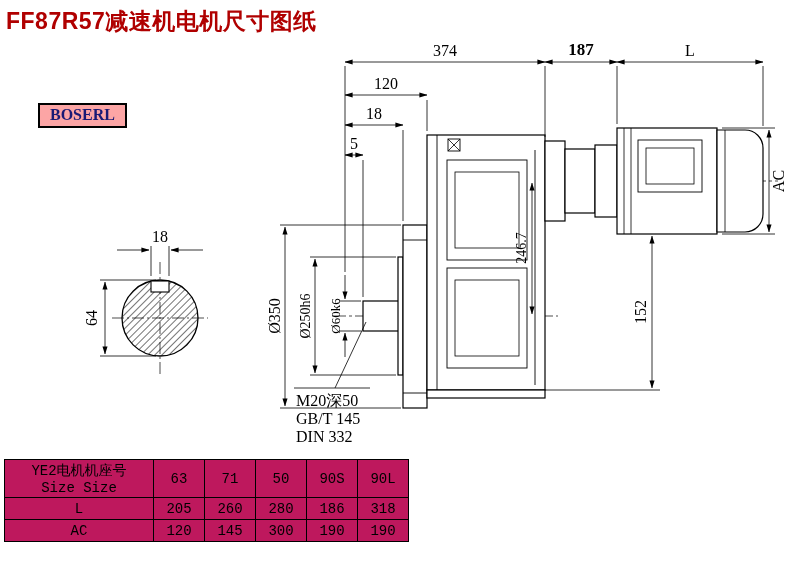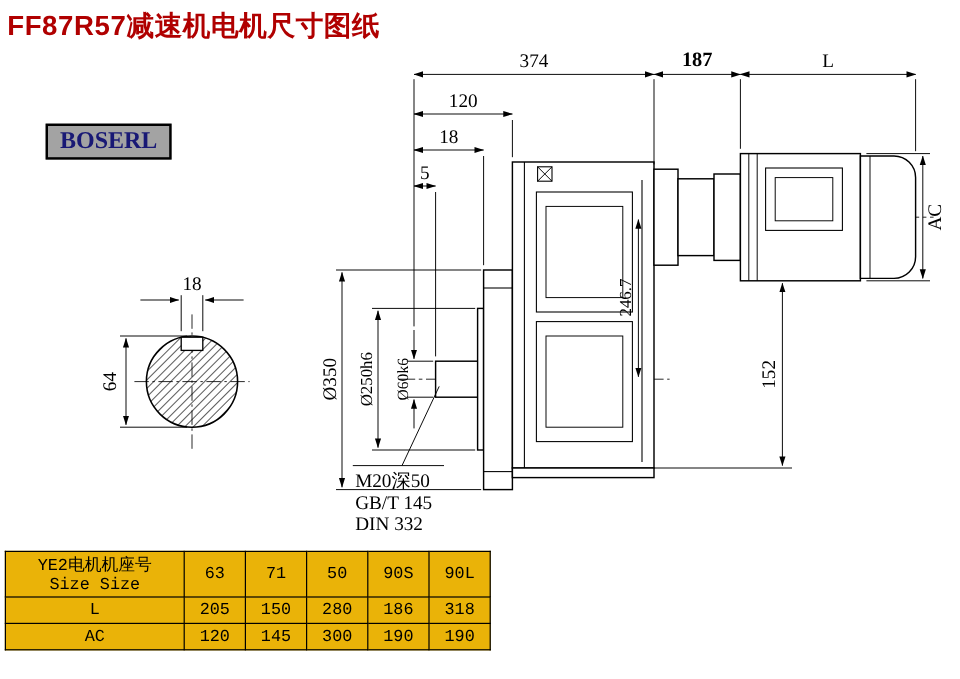--- a/index.html
+++ b/index.html
@@ -1,32 +1,32 @@
 <!DOCTYPE html>
 <html><head>
 <meta charset="utf-8">
 <style>
   html,body{margin:0;padding:0;background:#fff;}
   .canvas{position:relative;width:800px;height:566px;background:#fff;overflow:hidden;
           font-family:"Liberation Sans",sans-serif;}
   .title{position:absolute;top:6px;left:6px;font-size:23px;font-weight:bold;
          color:#b00000;letter-spacing:.5px;z-index:2;}
-  .brand{position:absolute;top:103px;left:38px;border:2px solid #000;background:#a3a3a3;
+  .brand{position:absolute;top:103px;left:38px;border:2px solid #000;background:#fca5a5;
          padding:1px 10px 2px;font-family:"Liberation Serif",serif;font-weight:bold;
-         font-size:20px;color:#191975;z-index:2;}
+         font-size:16px;color:#191975;z-index:2;}
   svg.drawing{position:absolute;top:0;left:0;}
   svg text{fill:#000;}
   .dim{font-family:"Liberation Serif",serif;font-size:16px;}
   .dim-bold{font-family:"Liberation Serif",serif;font-size:17px;font-weight:bold;}
   .dim-sm{font-family:"Liberation Serif",serif;font-size:14px;}
   .dim-xs{font-family:"Liberation Serif",serif;font-size:13px;}
   .note{font-family:"Liberation Serif",serif;font-size:16px;}
   table.size{position:absolute;left:4px;top:459px;border-collapse:collapse;
              font-family:"Liberation Mono",monospace;font-size:14px;color:#000;z-index:2;
-             background:#eab308;}
+             background:#be185d;}
   table.size th,table.size td{border:1px solid #000;text-align:center;vertical-align:middle;
              padding:0;font-weight:normal;}
   .col-label{width:148px;}
   .col-val{width:50px;}
   tr.hdr{height:38px;}
   tr.row{height:22px;}
 </style>
 </head>
 <body>
 
@@ -170,21 +170,21 @@
       </th>
       <th class="col-val">63</th>
       <th class="col-val">71</th>
       <th class="col-val">50</th>
       <th class="col-val">90S</th>
       <th class="col-val">90L</th>
     </tr>
     <tr class="row">
       <td>L</td>
       <td>205</td>
-      <td>150</td>
+      <td>260</td>
       <td>280</td>
       <td>186</td>
       <td>318</td>
     </tr>
     <tr class="row">
       <td>AC</td>
       <td>120</td>
       <td>145</td>
       <td>300</td>
       <td>190</td>

